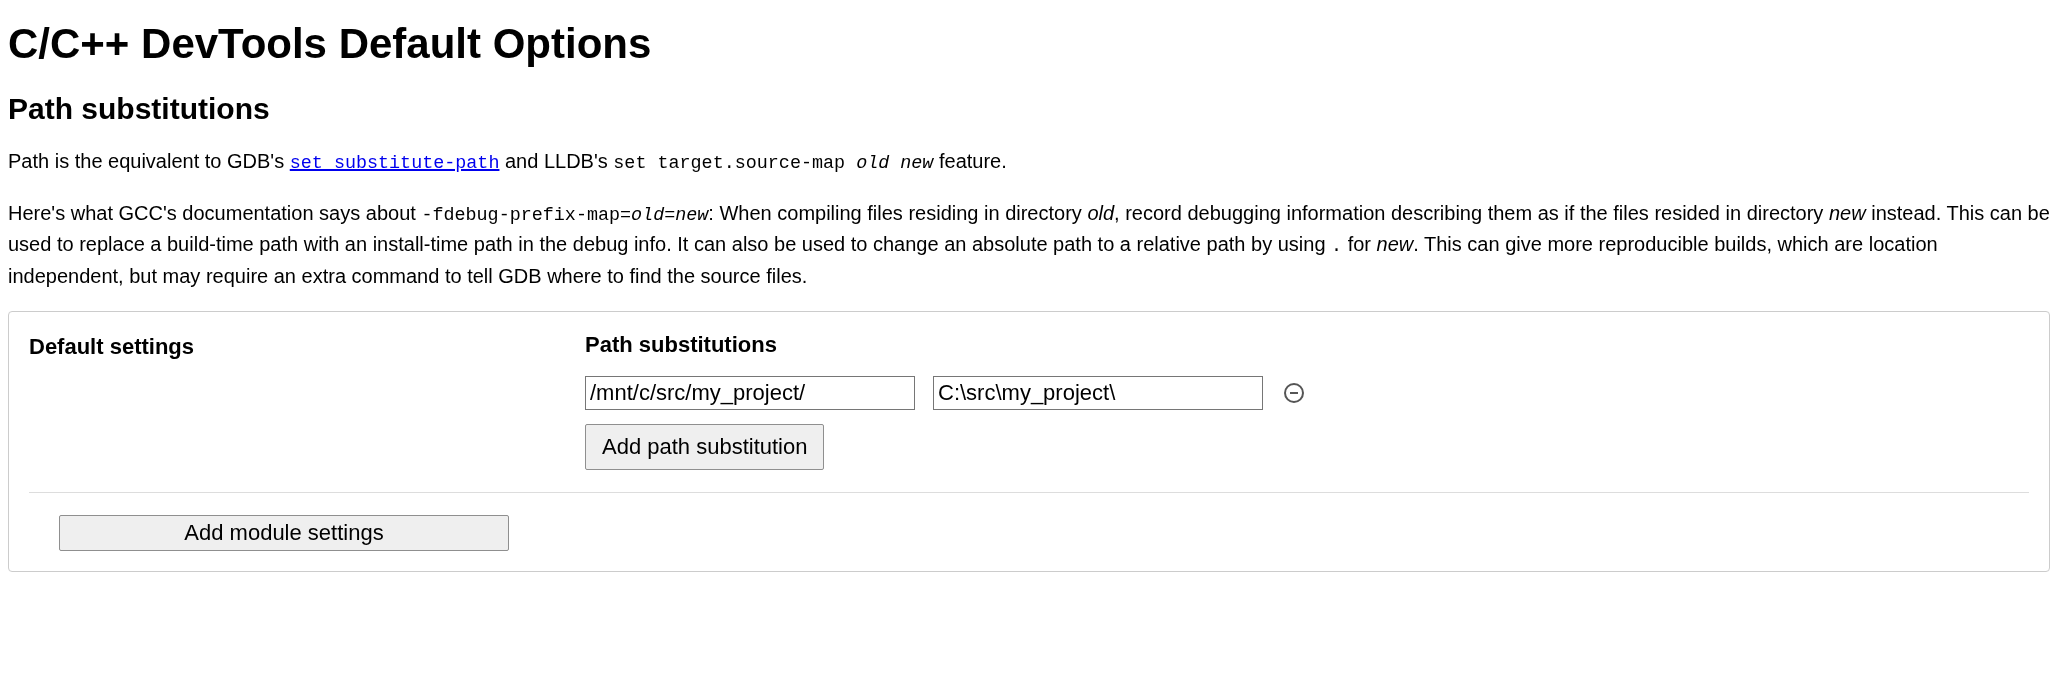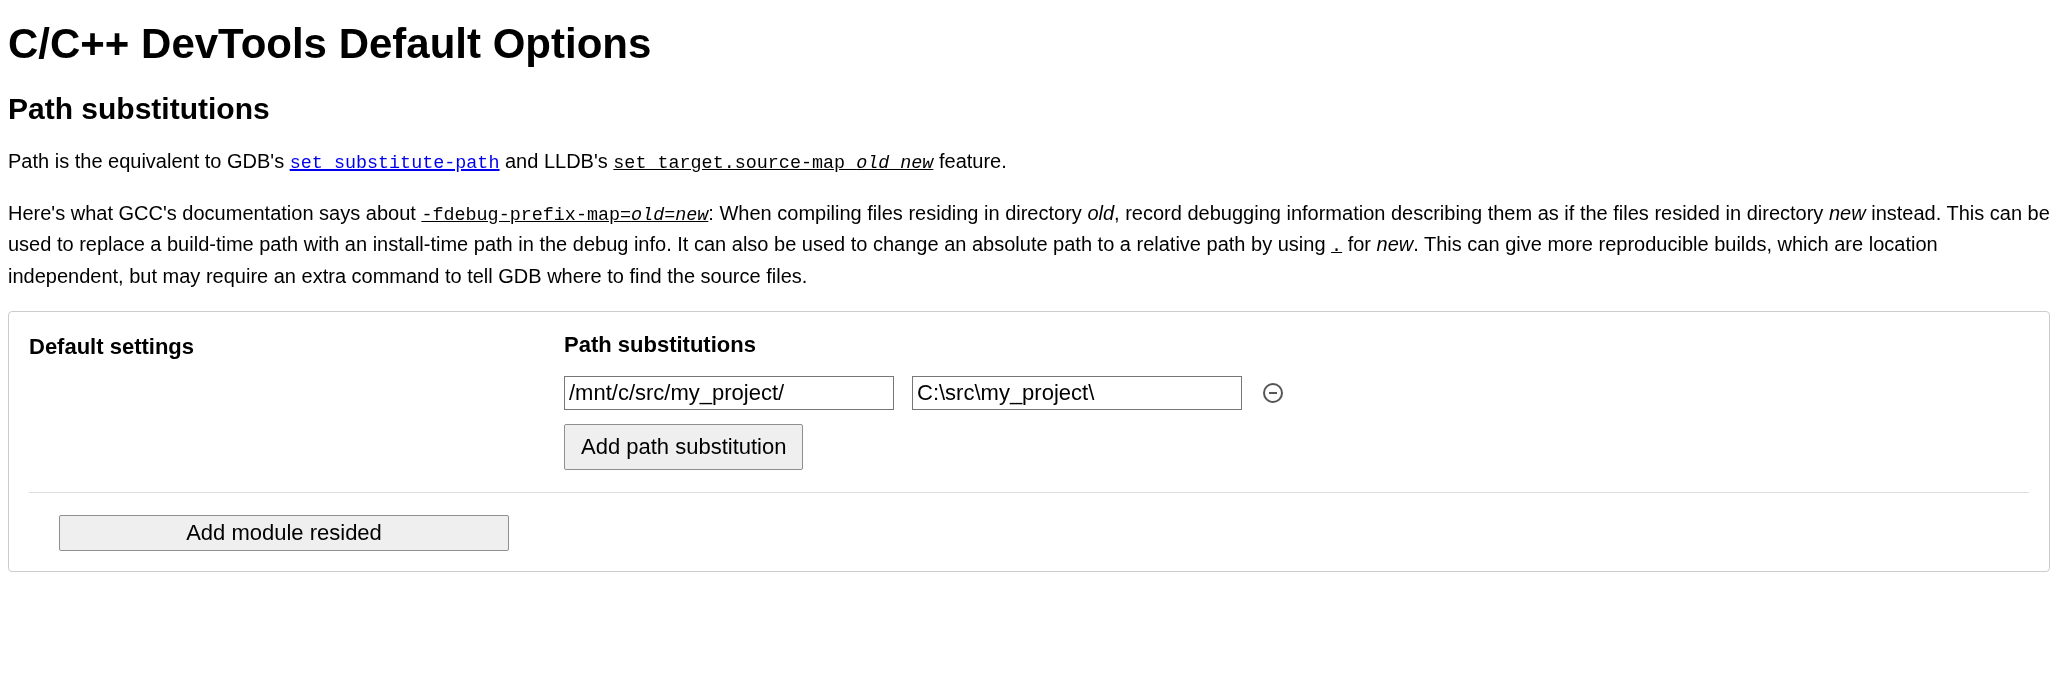--- a/index.html
+++ b/index.html
@@ -27,40 +27,39 @@
       margin: 0 0 20px 0;
       line-height: 1.5;
     }
     a {
       color: #0000ee;
       text-decoration: underline;
     }
     code {
       font-family: "Consolas", "Courier New", monospace;
       font-size: 0.92em;
-      text-decoration: underline;
     }
     code em, em.mono {
       font-family: "Consolas", "Courier New", monospace;
       font-style: italic;
       text-align: right;
     }
     em {
       font-style: italic;
     }
     .panel {
       border: 1px solid #ccc;
       border-radius: 4px;
       padding: 20px;
       margin-top: 12px;
     }
     .panel-row {
       display: flex;
       align-items: flex-start;
-      gap: 35px;
+      gap: 56px;
     }
     .left-col {
       width: 500px;
       flex: 0 0 auto;
       font-weight: 600;
       font-size: 22px;
       padding-top: 2px;
     }
     .right-col {
       flex: 1 1 auto;
@@ -155,15 +154,15 @@
             <circle cx="12" cy="12" r="9"></circle>
             <line x1="8" y1="12" x2="16" y2="12"></line>
           </svg>
         </span>
       </div>
       <button class="std">Add path substitution</button>
     </div>
   </div>
   <hr class="divider">
   <div class="add-module-wrap">
-    <button class="add-module">Add module resided</button>
+    <button class="add-module">Add module settings</button>
   </div>
 </div>
 
 </body></html>

